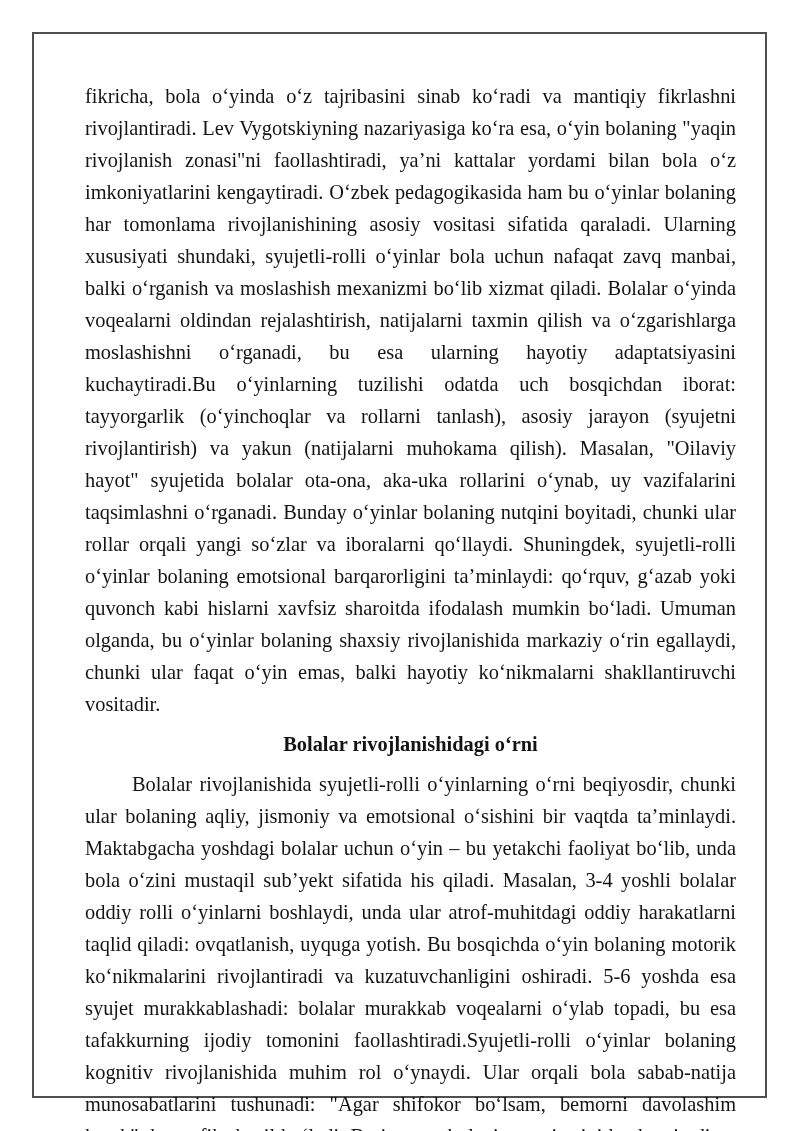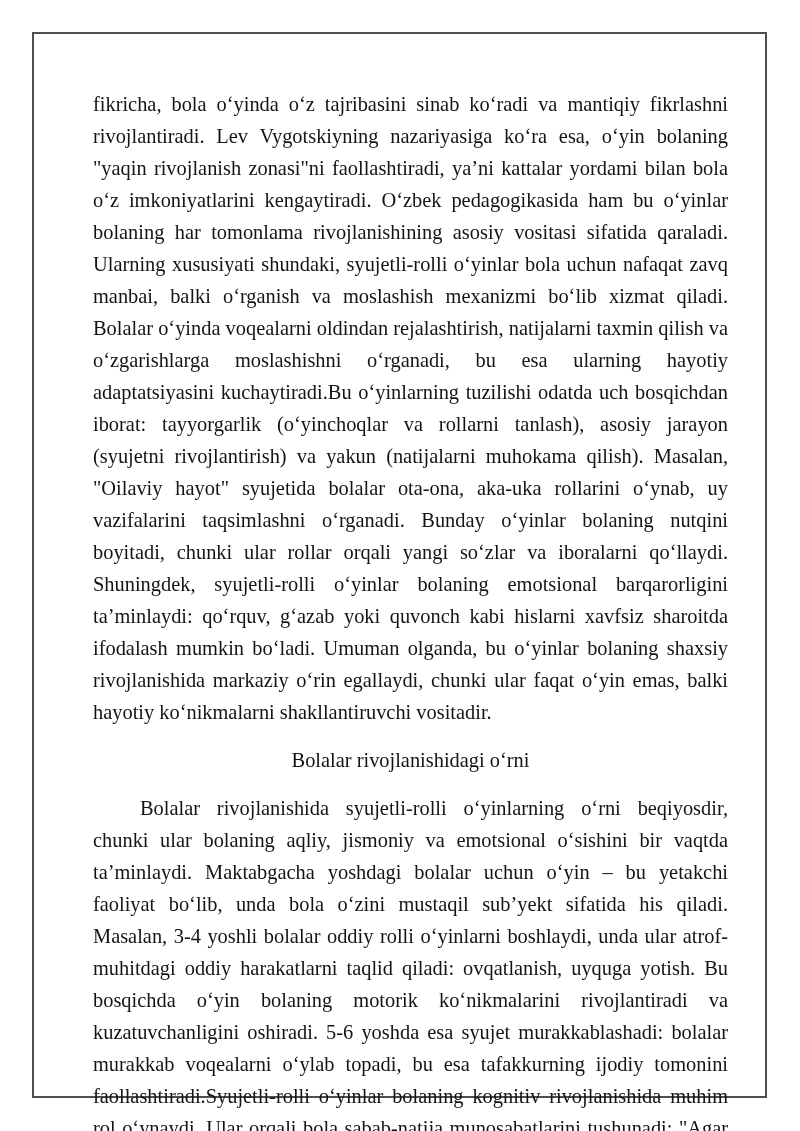--- a/index.html
+++ b/index.html
@@ -27,29 +27,29 @@
     position: absolute;
     left: 77px;
     top: 72px;
     width: 667px;
     color: #141414;
     font-size: 20.4px;
     line-height: 32px;
     text-align: justify;
   }
   .doc-content p {
-    margin: 16px;
+    margin: 8px;
     padding: 0;
   }
   .section-heading {
     margin: 0;
     padding: 0;
     font-size: 20.4px;
     line-height: 32px;
-    font-weight: normal;
+    font-weight: bold;
     text-align: center;
   }
   .indented {
     text-indent: 47px;
   }
 </style>
 </head>
 <body>
 
 <div class="page-frame"></div>

